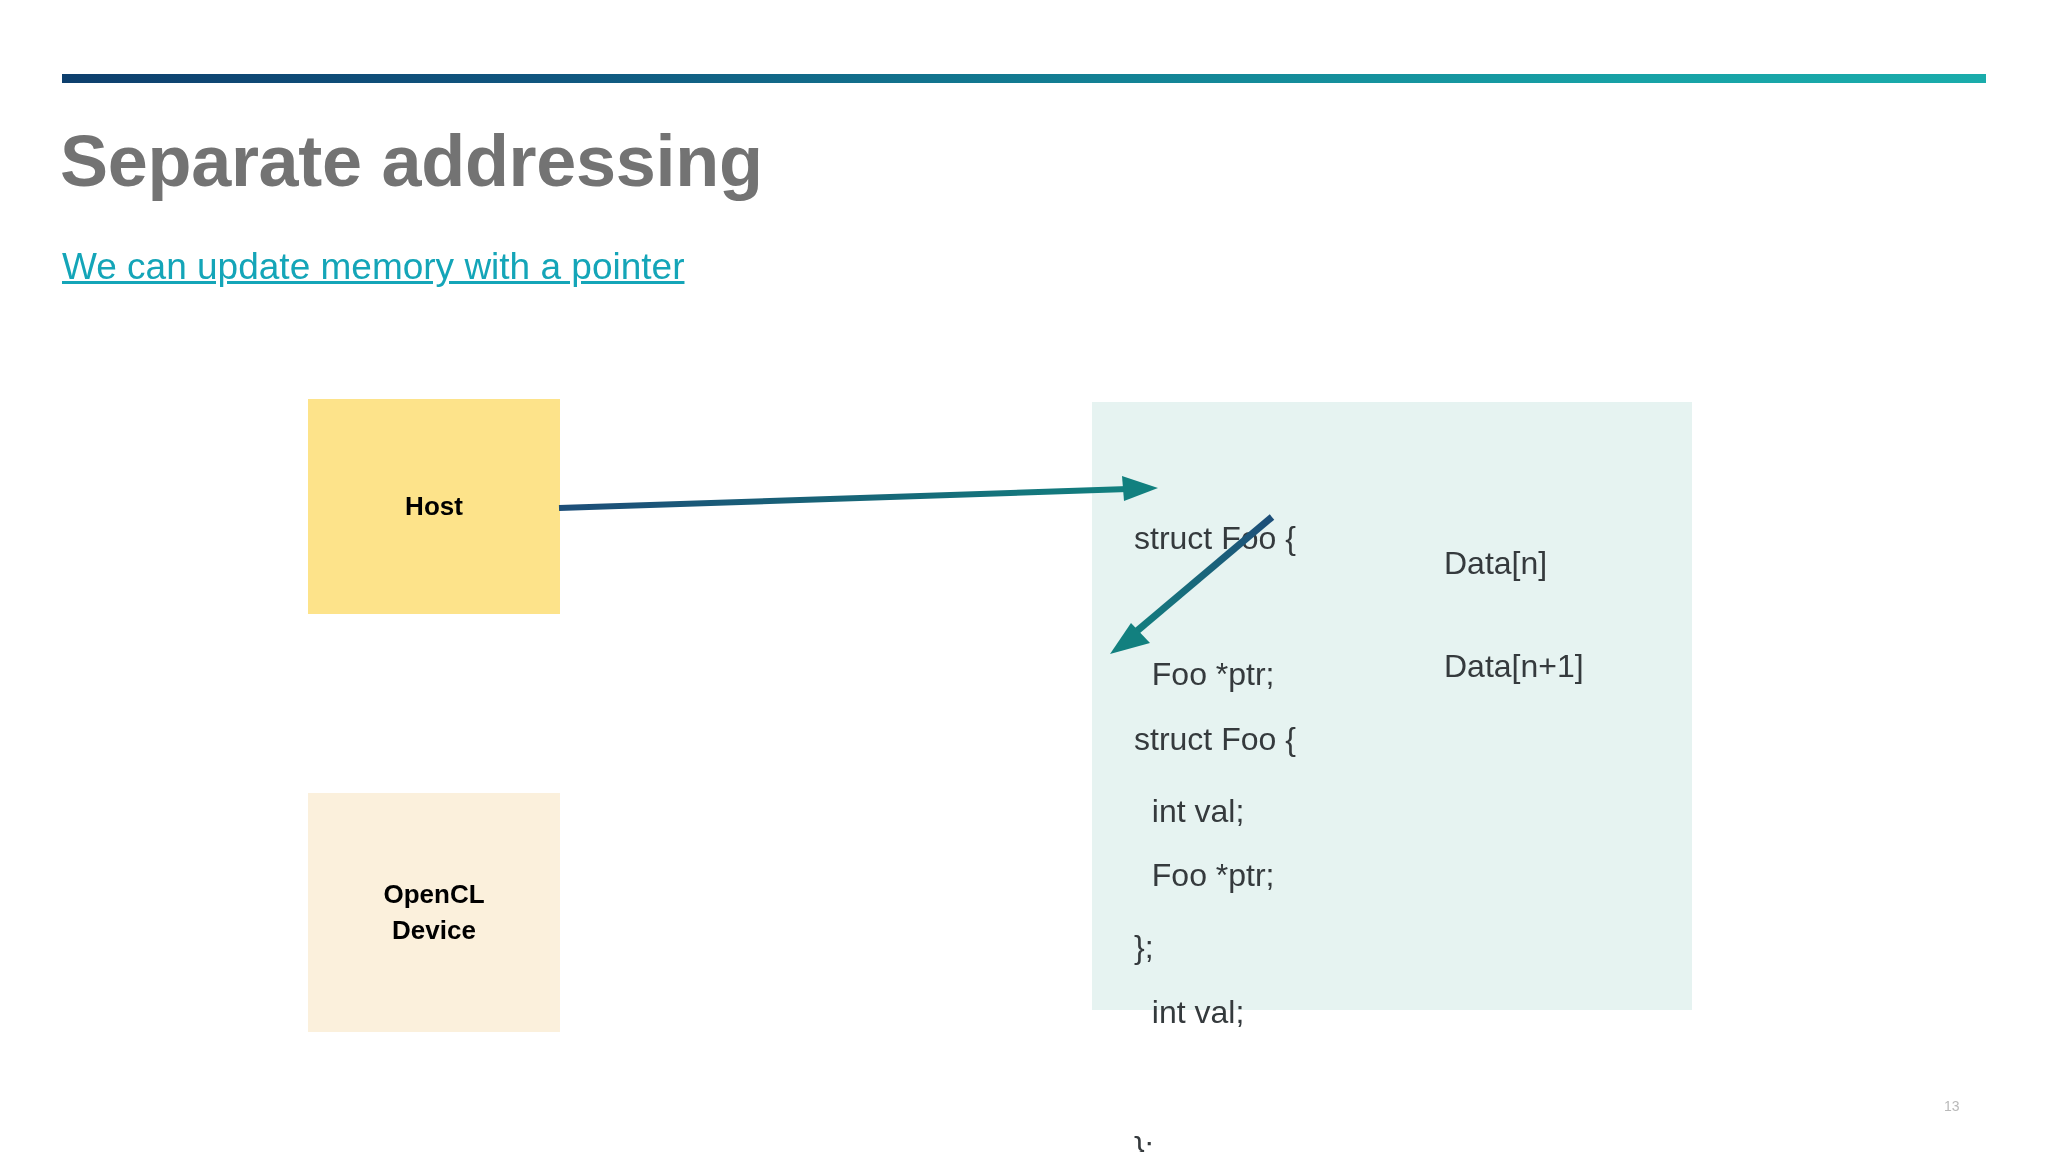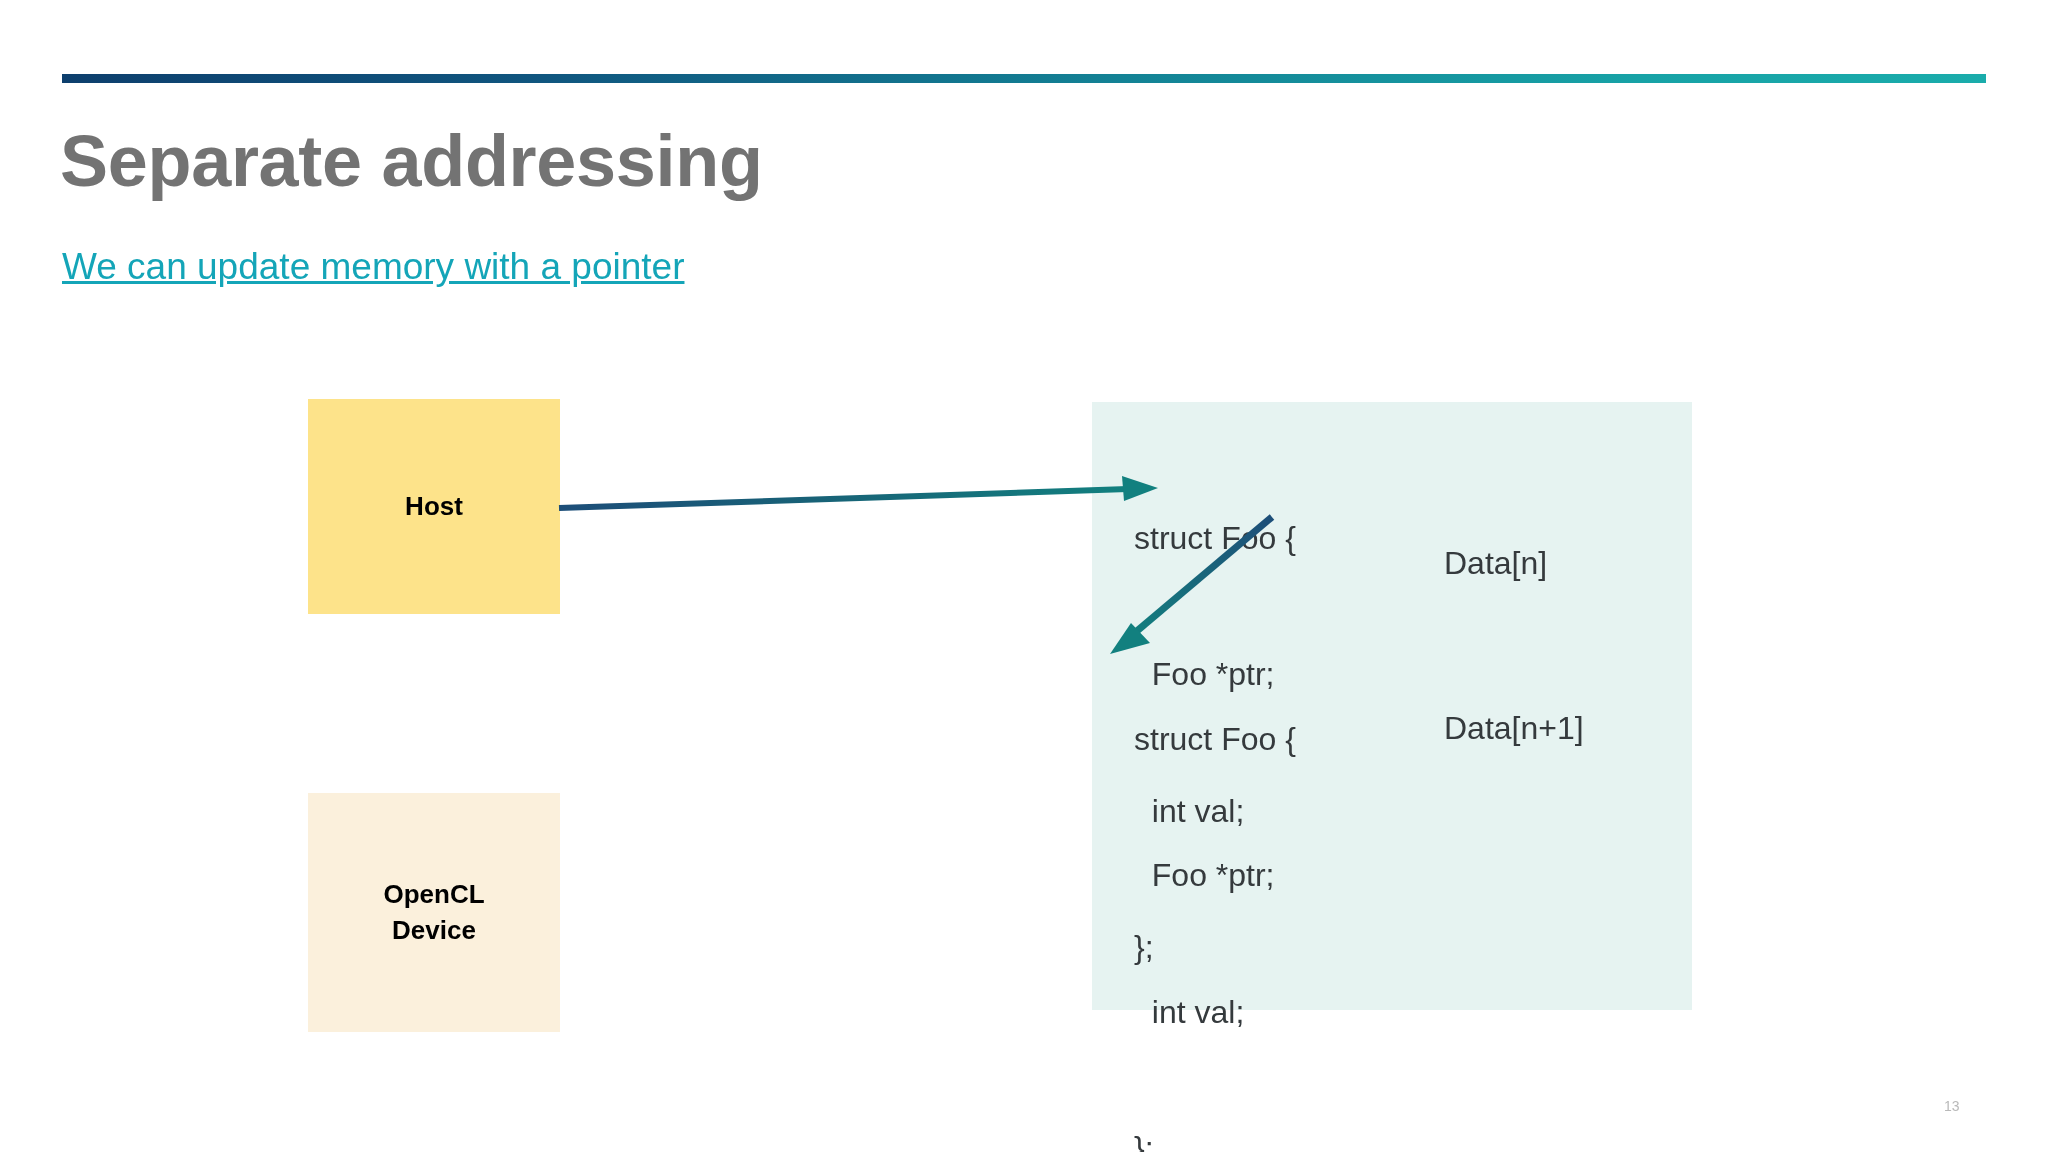--- a/index.html
+++ b/index.html
@@ -113,21 +113,21 @@
   .struct-a { left: 1134px; top: 425px; }
   .struct-b { left: 1134px; top: 626px; }
 
   .data-label {
     position: absolute;
     font-size: 32px;
     color: #353a3d;
     white-space: nowrap;
   }
   .data-label-a { left: 1444px; top: 497px; margin-top: 48px; }
-  .data-label-b { left: 1444px; top: 710px; text-align: right; }
+  .data-label-b { left: 1444px; top: 648px; text-align: right; }
 
   
   .arrows {
     position: absolute;
     left: 0; top: 0;
     width: 2048px;
     height: 1152px;
     pointer-events: none;
   }
 

